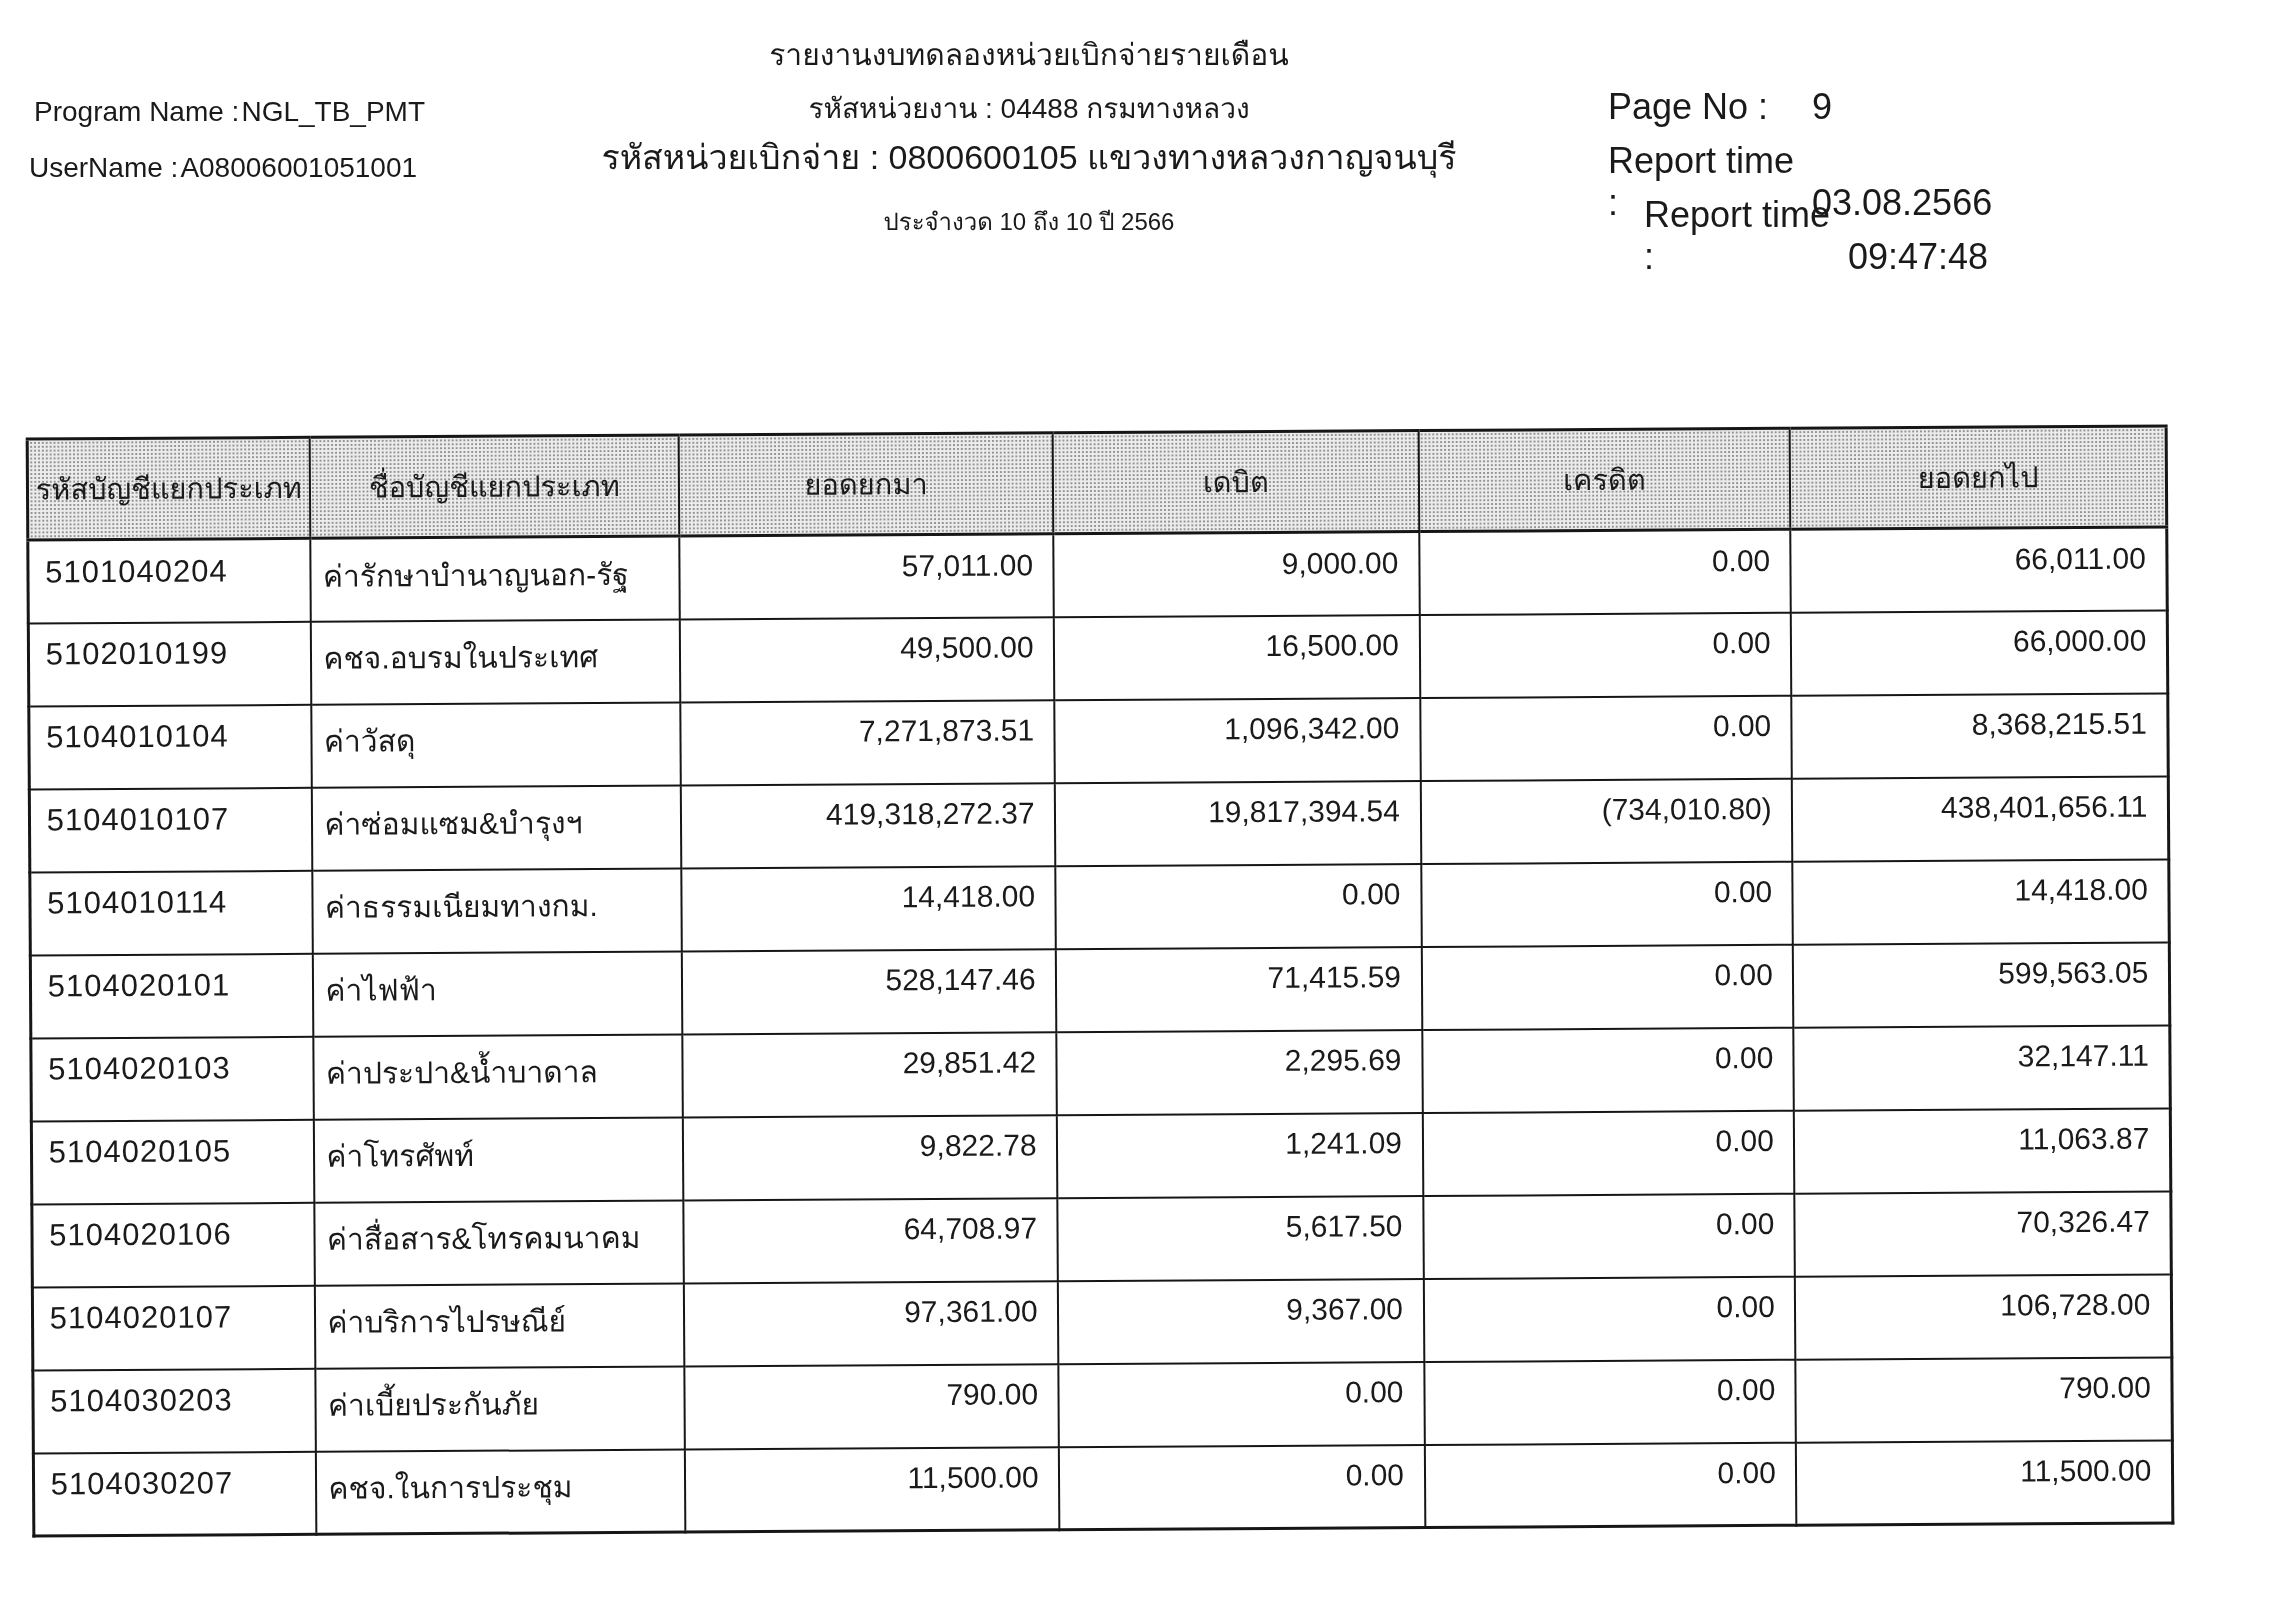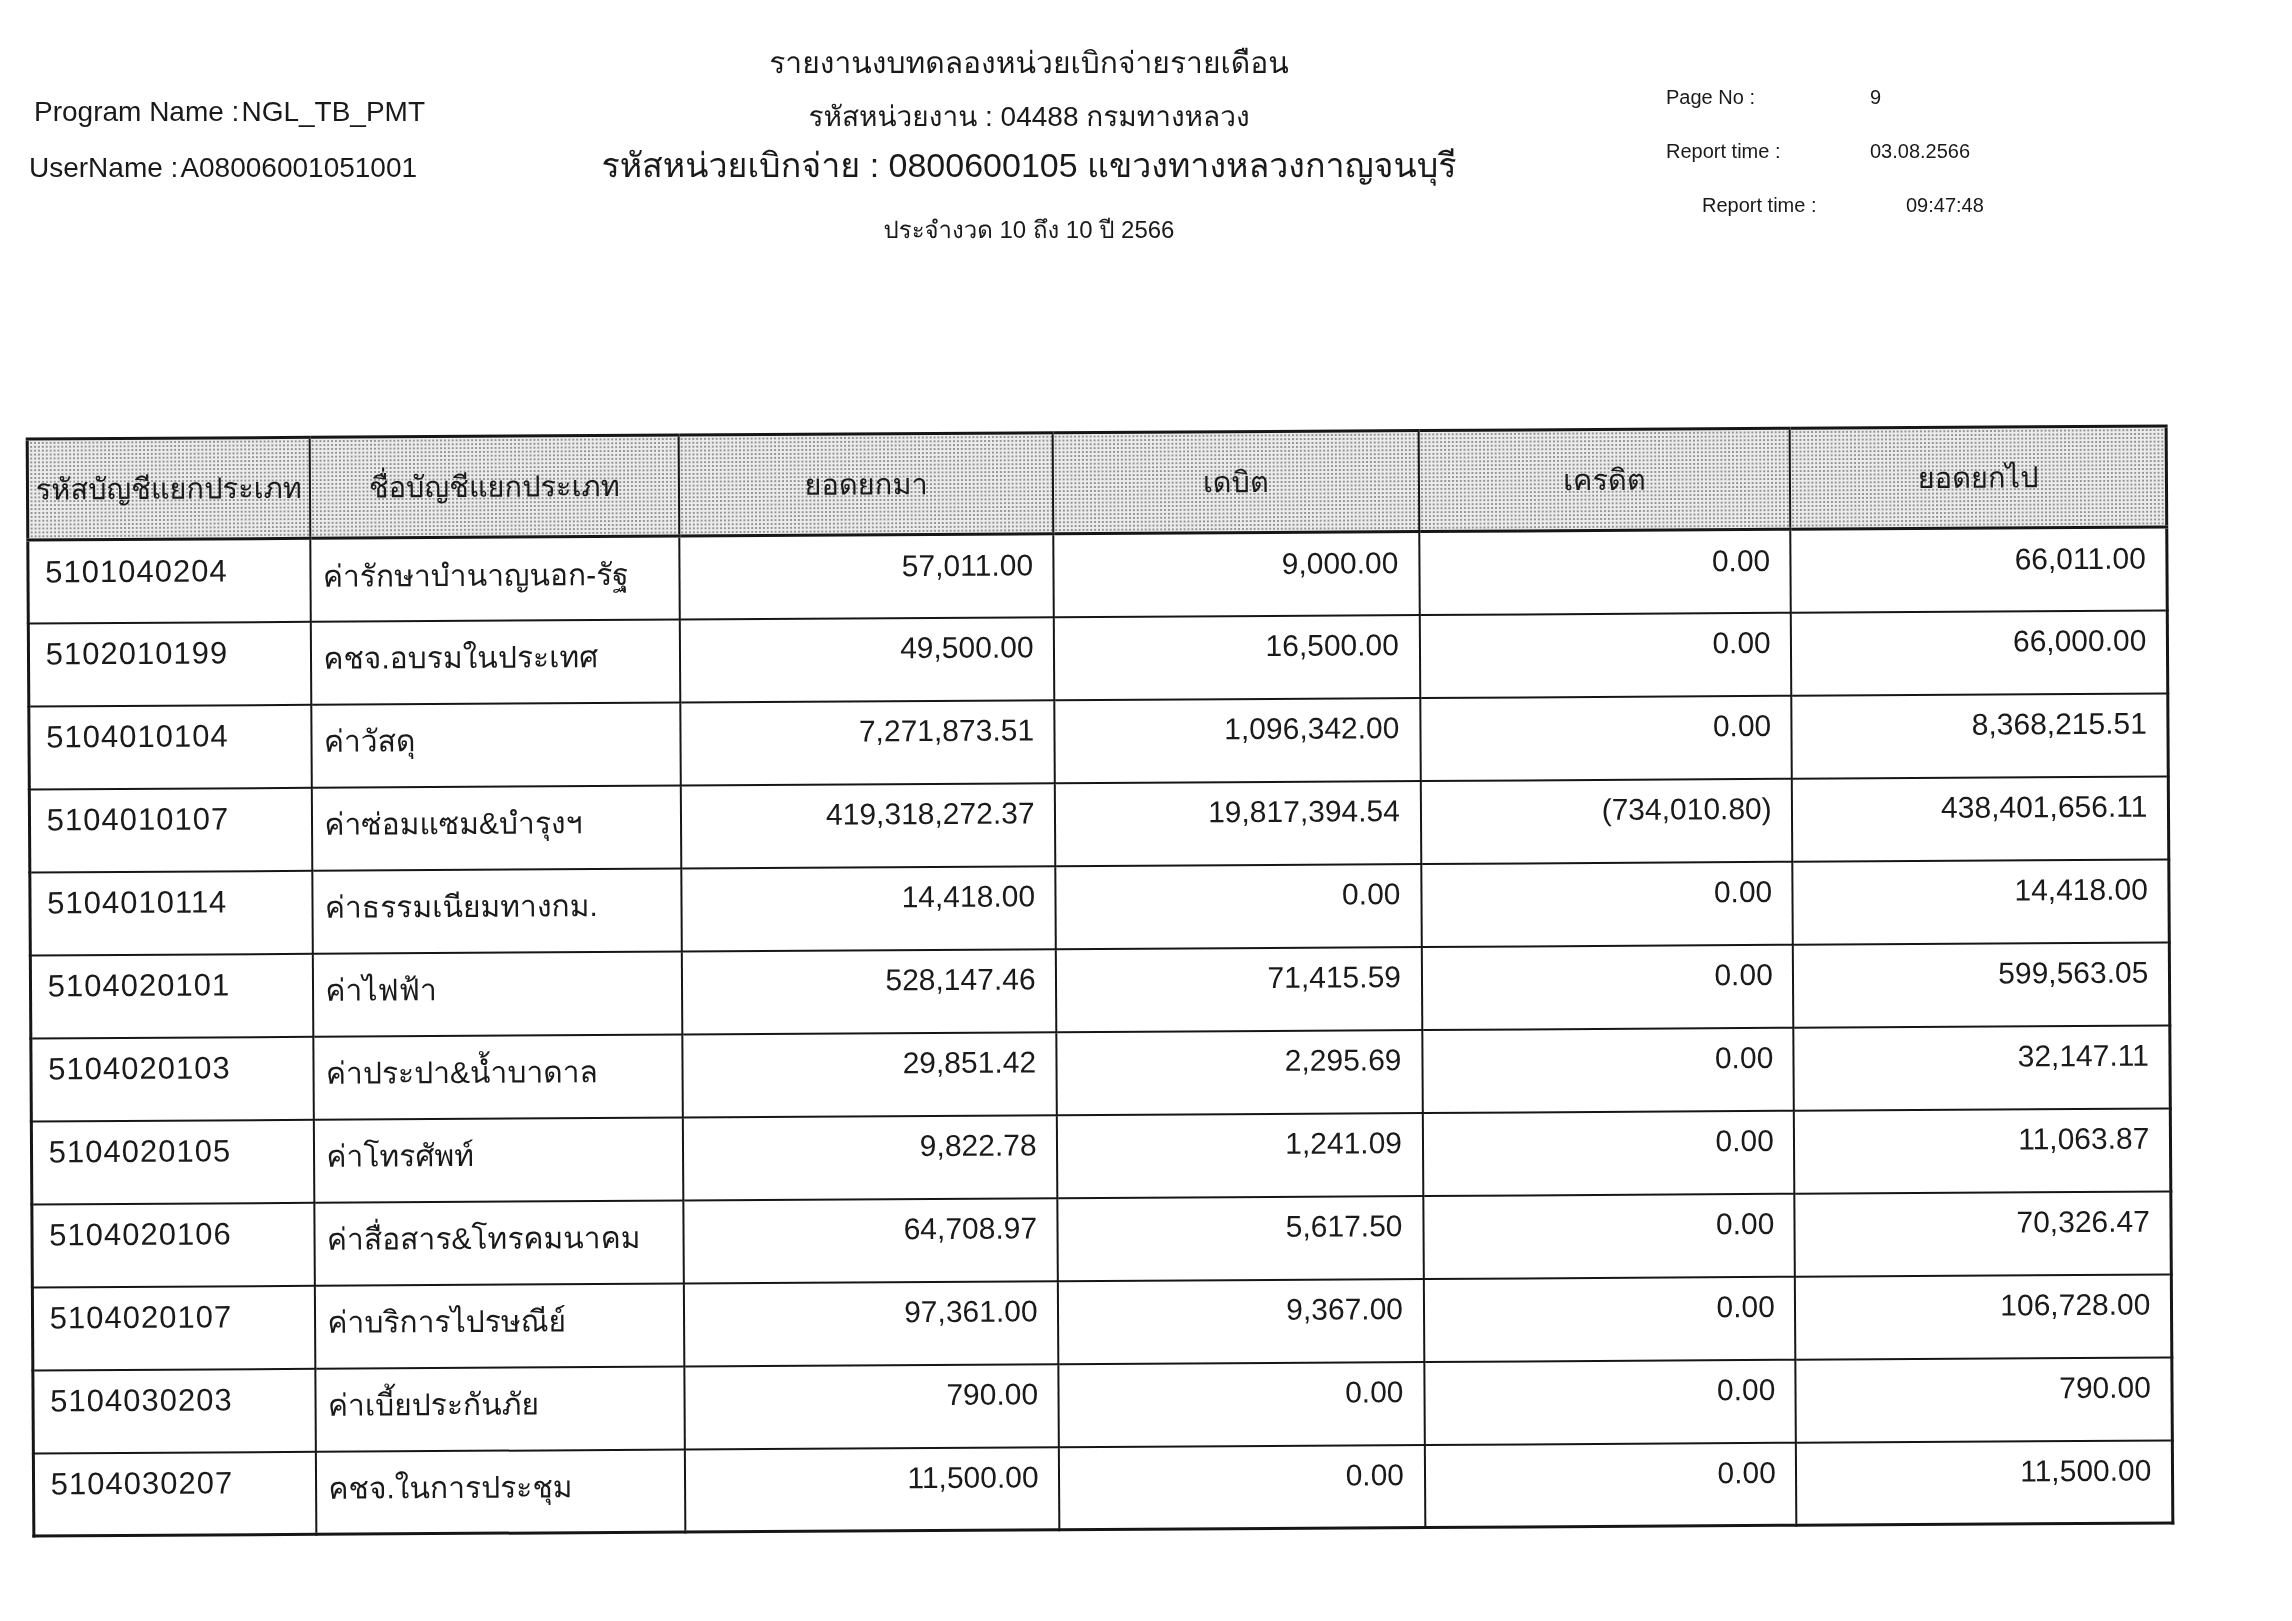--- a/index.html
+++ b/index.html
@@ -7,32 +7,32 @@
   body {
     width: 2293px; height: 1621px;
     background: #ffffff;
     color: #1a1a1a;
     font-family: "Liberation Sans", "DejaVu Sans", sans-serif;
     position: relative;
     overflow: hidden;
   }
 
   
-  .center-block { position: absolute; left: 0; width: 2058px; text-align: center; margin-top: 8px; }
+  .center-block { position: absolute; left: 0; width: 2058px; text-align: center; }
   .doc-title   { top: 31px;  font-size: 30px; }
   .agency-line { top: 86px;  font-size: 28px; }
   .disb-line   { top: 130px; font-size: 34px; }
   .period-line { top: 202px; font-size: 24px; }
 
   .left-line { position: absolute; font-size: 28px; white-space: nowrap; }
   .program-line  { left: 34px; top: 96px; }
   .username-line { left: 29px; top: 152px; }
   .left-line .lbl { margin-right: 2px; }
 
-  .right-line { position: absolute; left: 1666px; width: 549px; font-size: 20px; }
+  .right-line { position: absolute; left: 1608px; width: 549px; font-size: 36px; }
   .pageno-line { top: 86px; }
   .rdate-line  { top: 140px; }
   .rtime-line  { top: 194px; margin-left: 36px; }
   .right-line .lbl { display: inline-block; width: 204px; }
   .right-line .val { display: inline-block; }
 
   
   .report-table {
     position: absolute;
     left: 29px; top: 431px;

